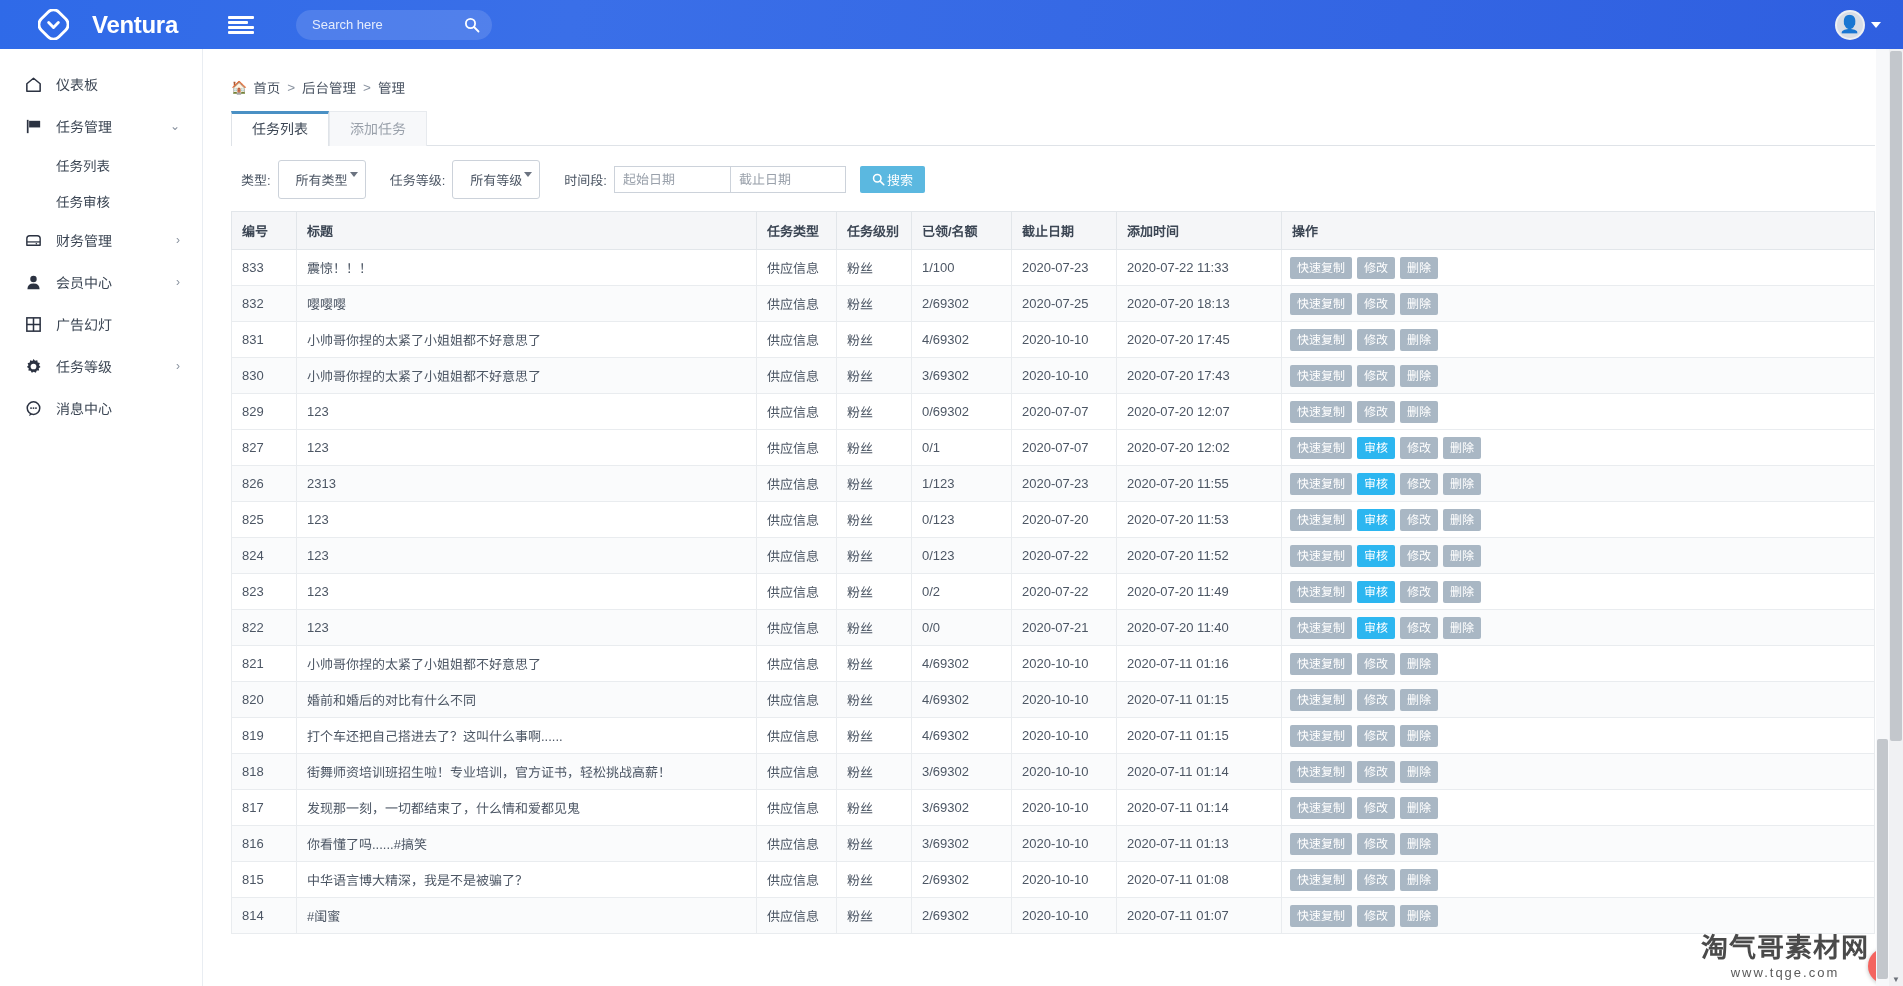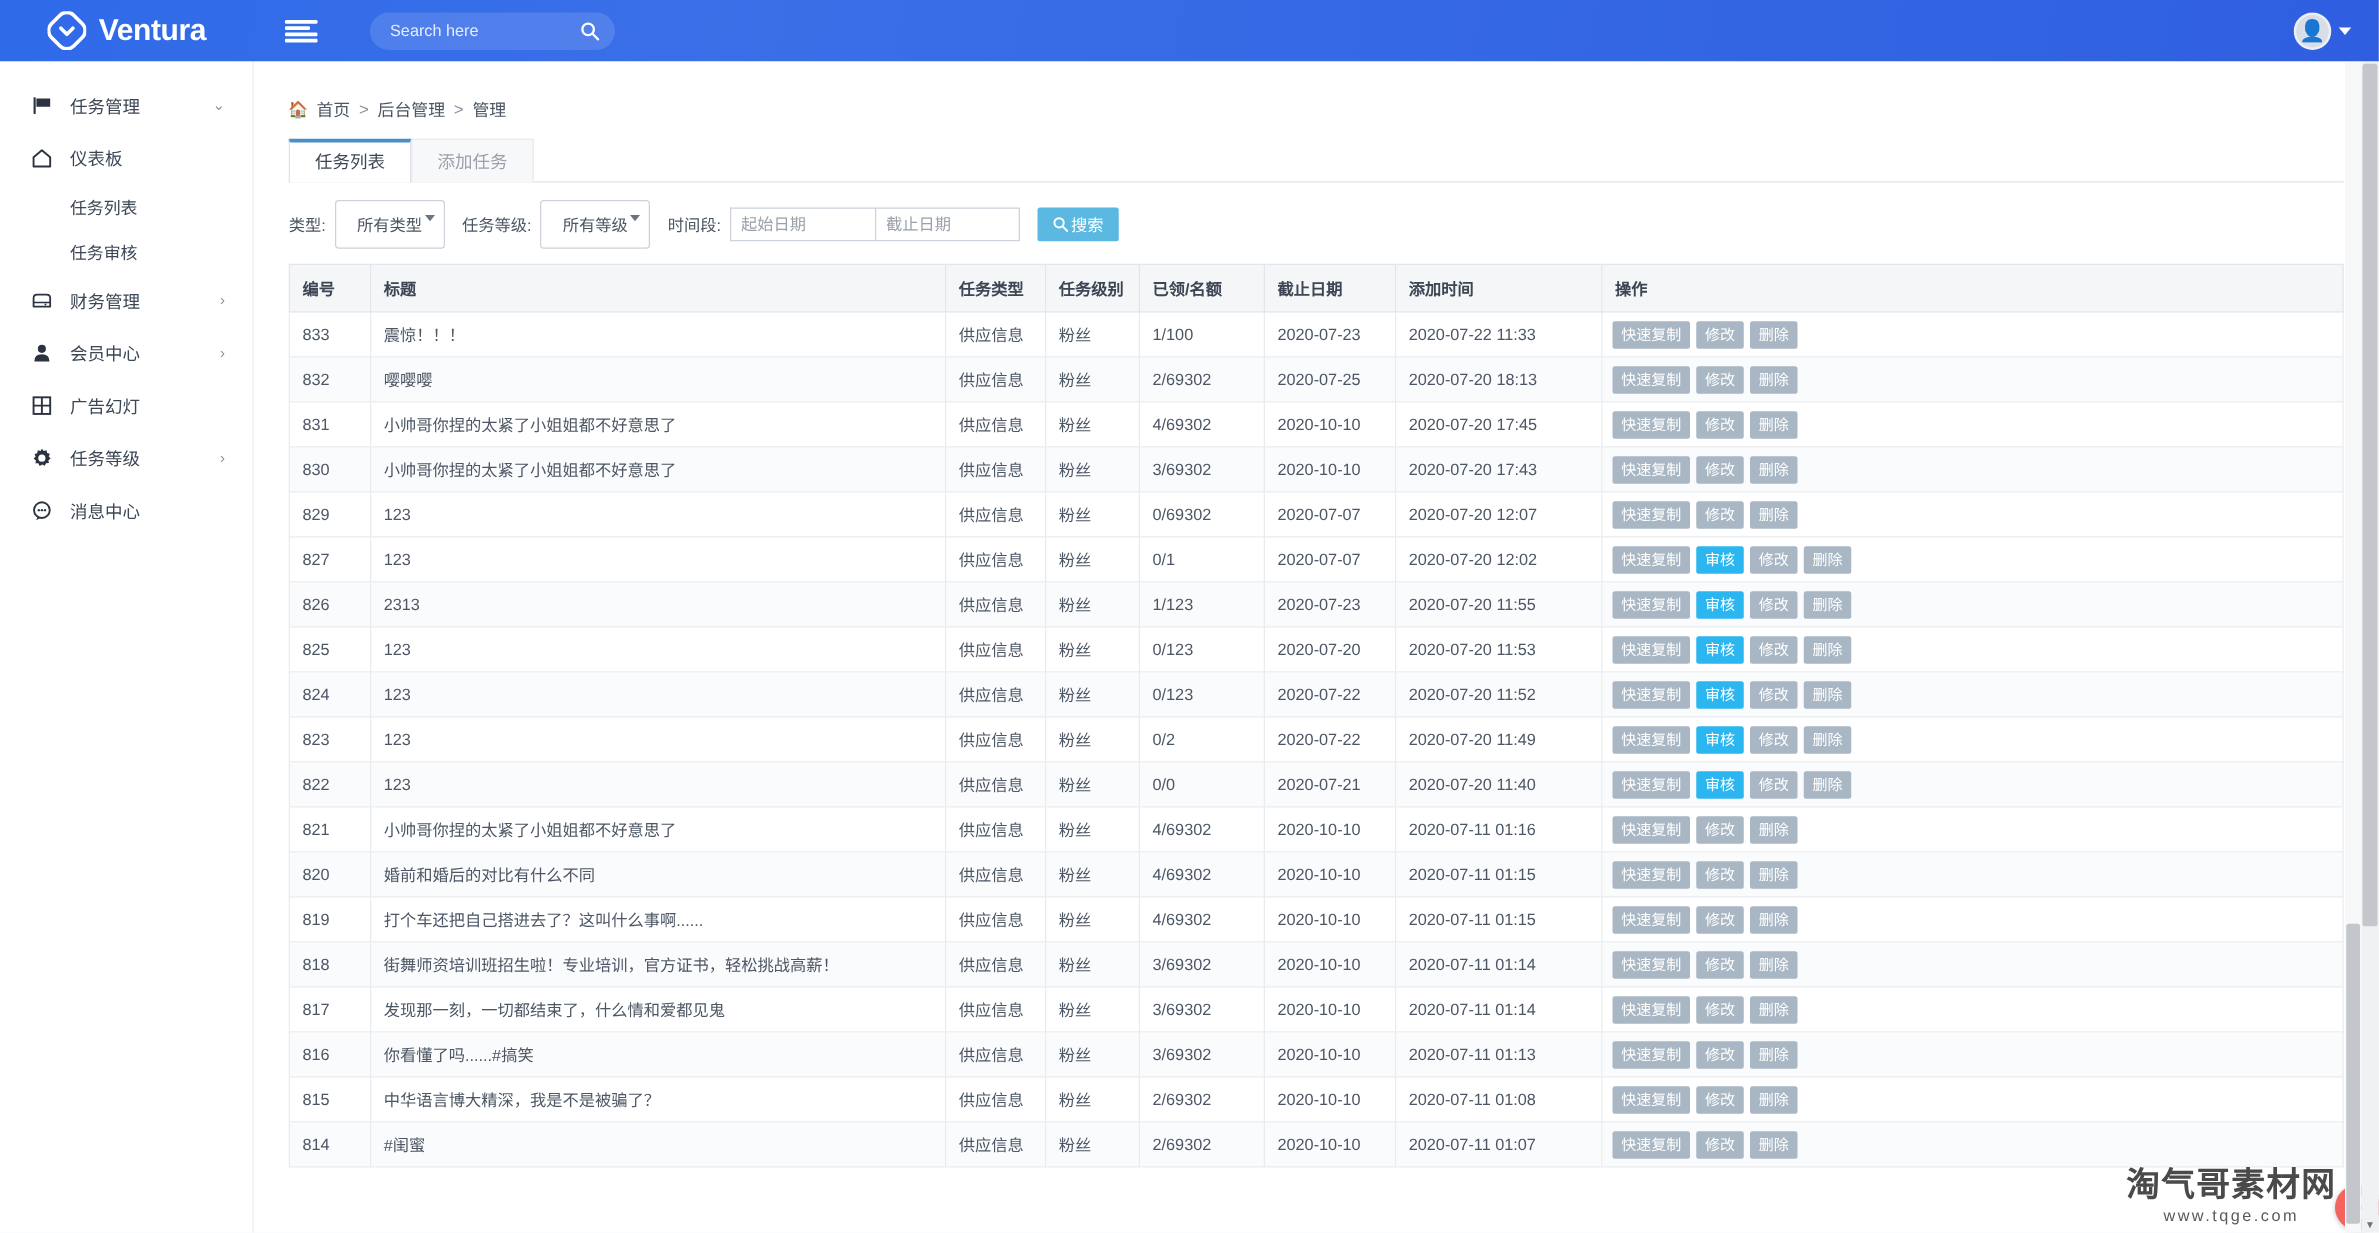--- a/index.html
+++ b/index.html
@@ -20,20 +20,21 @@
     width: 1903px; height: 49px;
     background: linear-gradient(100deg, #2f6ae8 0%, #3a6fe8 30%, #2f5fe0 100%);
     display: flex; align-items: center;
     z-index: 40;
   }
   .brand {
     width: 203px; height: 49px;
     display: flex; align-items: center;
     padding-left: 38px;
     flex-shrink: 0;
+    gap: 13px;
   }
   .brand-logo { width: 31px; height: 31px; flex-shrink: 0; }
   .brand-name {
     color: #fff; font-size: 24px; font-weight: bold;
     margin-left: 10px; letter-spacing: -0.3px;
     white-space: nowrap;
   }
   .hamburger {
     margin-left: 25px; width: 26px; height: 22px;
     display: flex; flex-direction: column; justify-content: space-between;
@@ -165,21 +166,21 @@
     background: #f7f8fa;
     border-color: #e7eaee;
   }
 
   
   .filterbar {
     display: flex; align-items: center;
     padding: 14px 0 12px 0;
     gap: 0;
   }
-  .f-label { font-size: 13px; color: #4c5664; margin-right: 7px; white-space: nowrap; }
+  .f-label { font-size: 13px; color: #4c5664; margin-right: 7px; white-space: nowrap; margin-left: 10px; }
   .f-select {
     position: relative;
     width: 88px; height: 39px;
     border: 1px solid #ccd2da;
     border-radius: 3px;
     background: #fff;
     display: flex; align-items: center; justify-content: center;
     font-size: 13px; color: #4c5664;
     cursor: pointer;
     margin-right: 14px;
@@ -357,35 +358,35 @@
     </div>
     <div class="caret-down"></div>
   </div>
 </div>
 
 <div class="sidebar">
 
   <div class="nav-item">
     <span class="nav-ico">
       <svg width="19" height="19" viewBox="0 0 20 20">
+          <path d="M3 9.2 L10 3.4 L17 9.2 L17 17 L3 17 Z" fill="none" stroke="#2b3241" stroke-width="1.6" stroke-linejoin="round"></path>
+        </svg>
+    </span>
+    <span class="nav-label">仪表板</span>
+  </div>
+
+  <div class="nav-item">
+    <span class="nav-ico">
+      <svg width="19" height="19" viewBox="0 0 20 20">
         <rect x="3" y="3" width="1.8" height="14" fill="#2b3241"></rect>
         <path d="M5.4 4 L17 4 L17 11 L5.4 11 Z" fill="#2b3241"></path>
       </svg>
     </span>
     <span class="nav-label">任务管理</span>
     <span class="nav-arrow">⌄</span>
-  </div>
-
-  <div class="nav-item">
-    <span class="nav-ico">
-      <svg width="19" height="19" viewBox="0 0 20 20">
-          <path d="M3 9.2 L10 3.4 L17 9.2 L17 17 L3 17 Z" fill="none" stroke="#2b3241" stroke-width="1.6" stroke-linejoin="round"></path>
-        </svg>
-    </span>
-    <span class="nav-label">仪表板</span>
   </div>
   <div class="nav-sub">
     <span>任务列表</span>
   </div>
   <div class="nav-sub">
     <span>任务审核</span>
   </div>
 
   <div class="nav-item">
     <span class="nav-ico">

